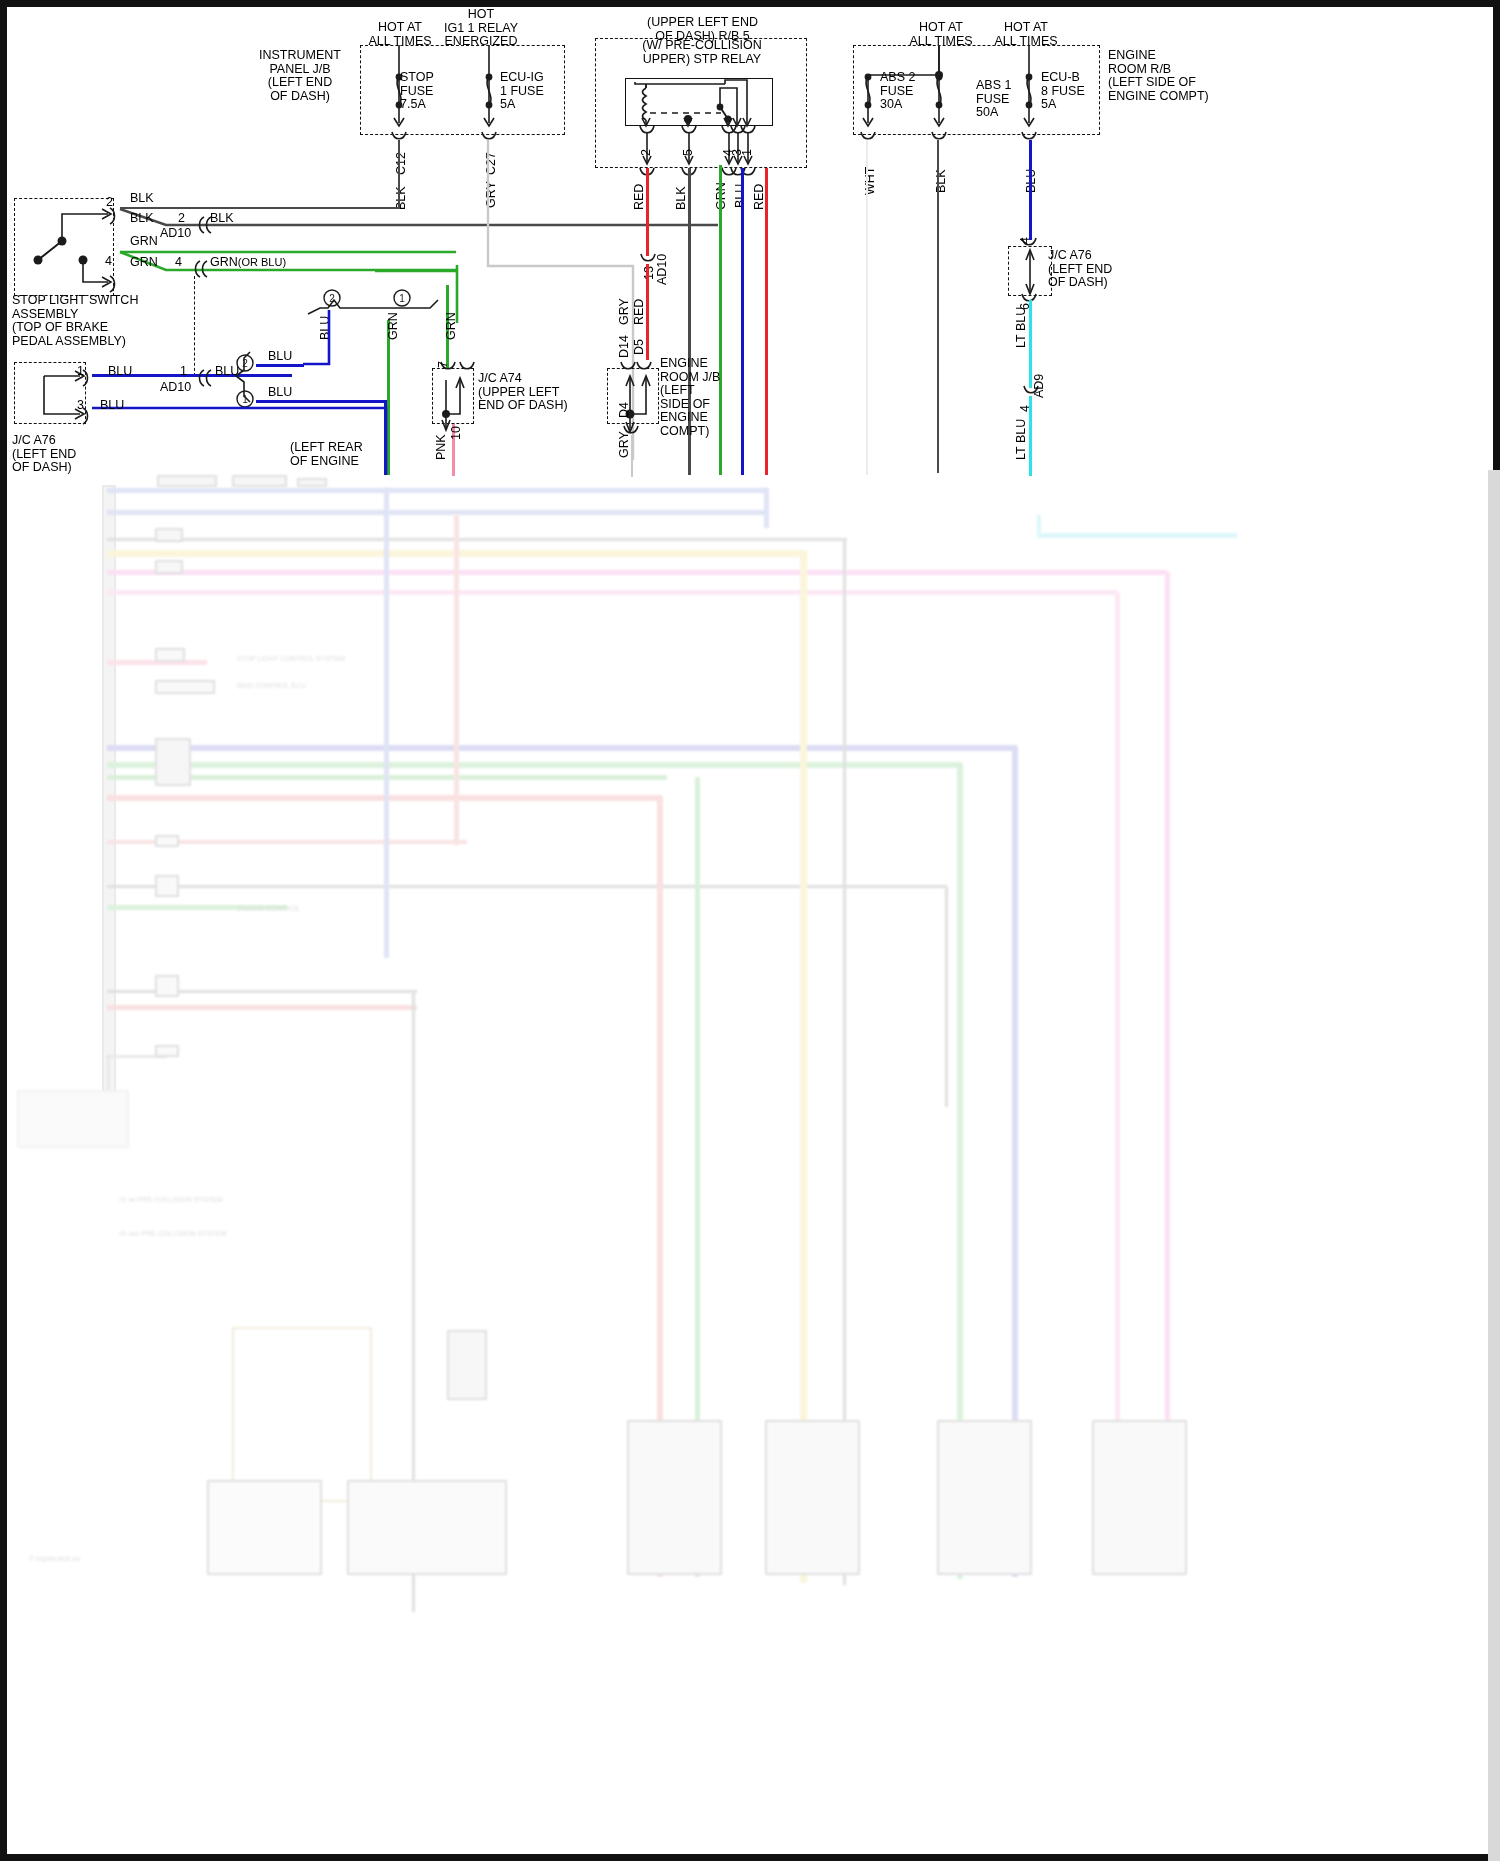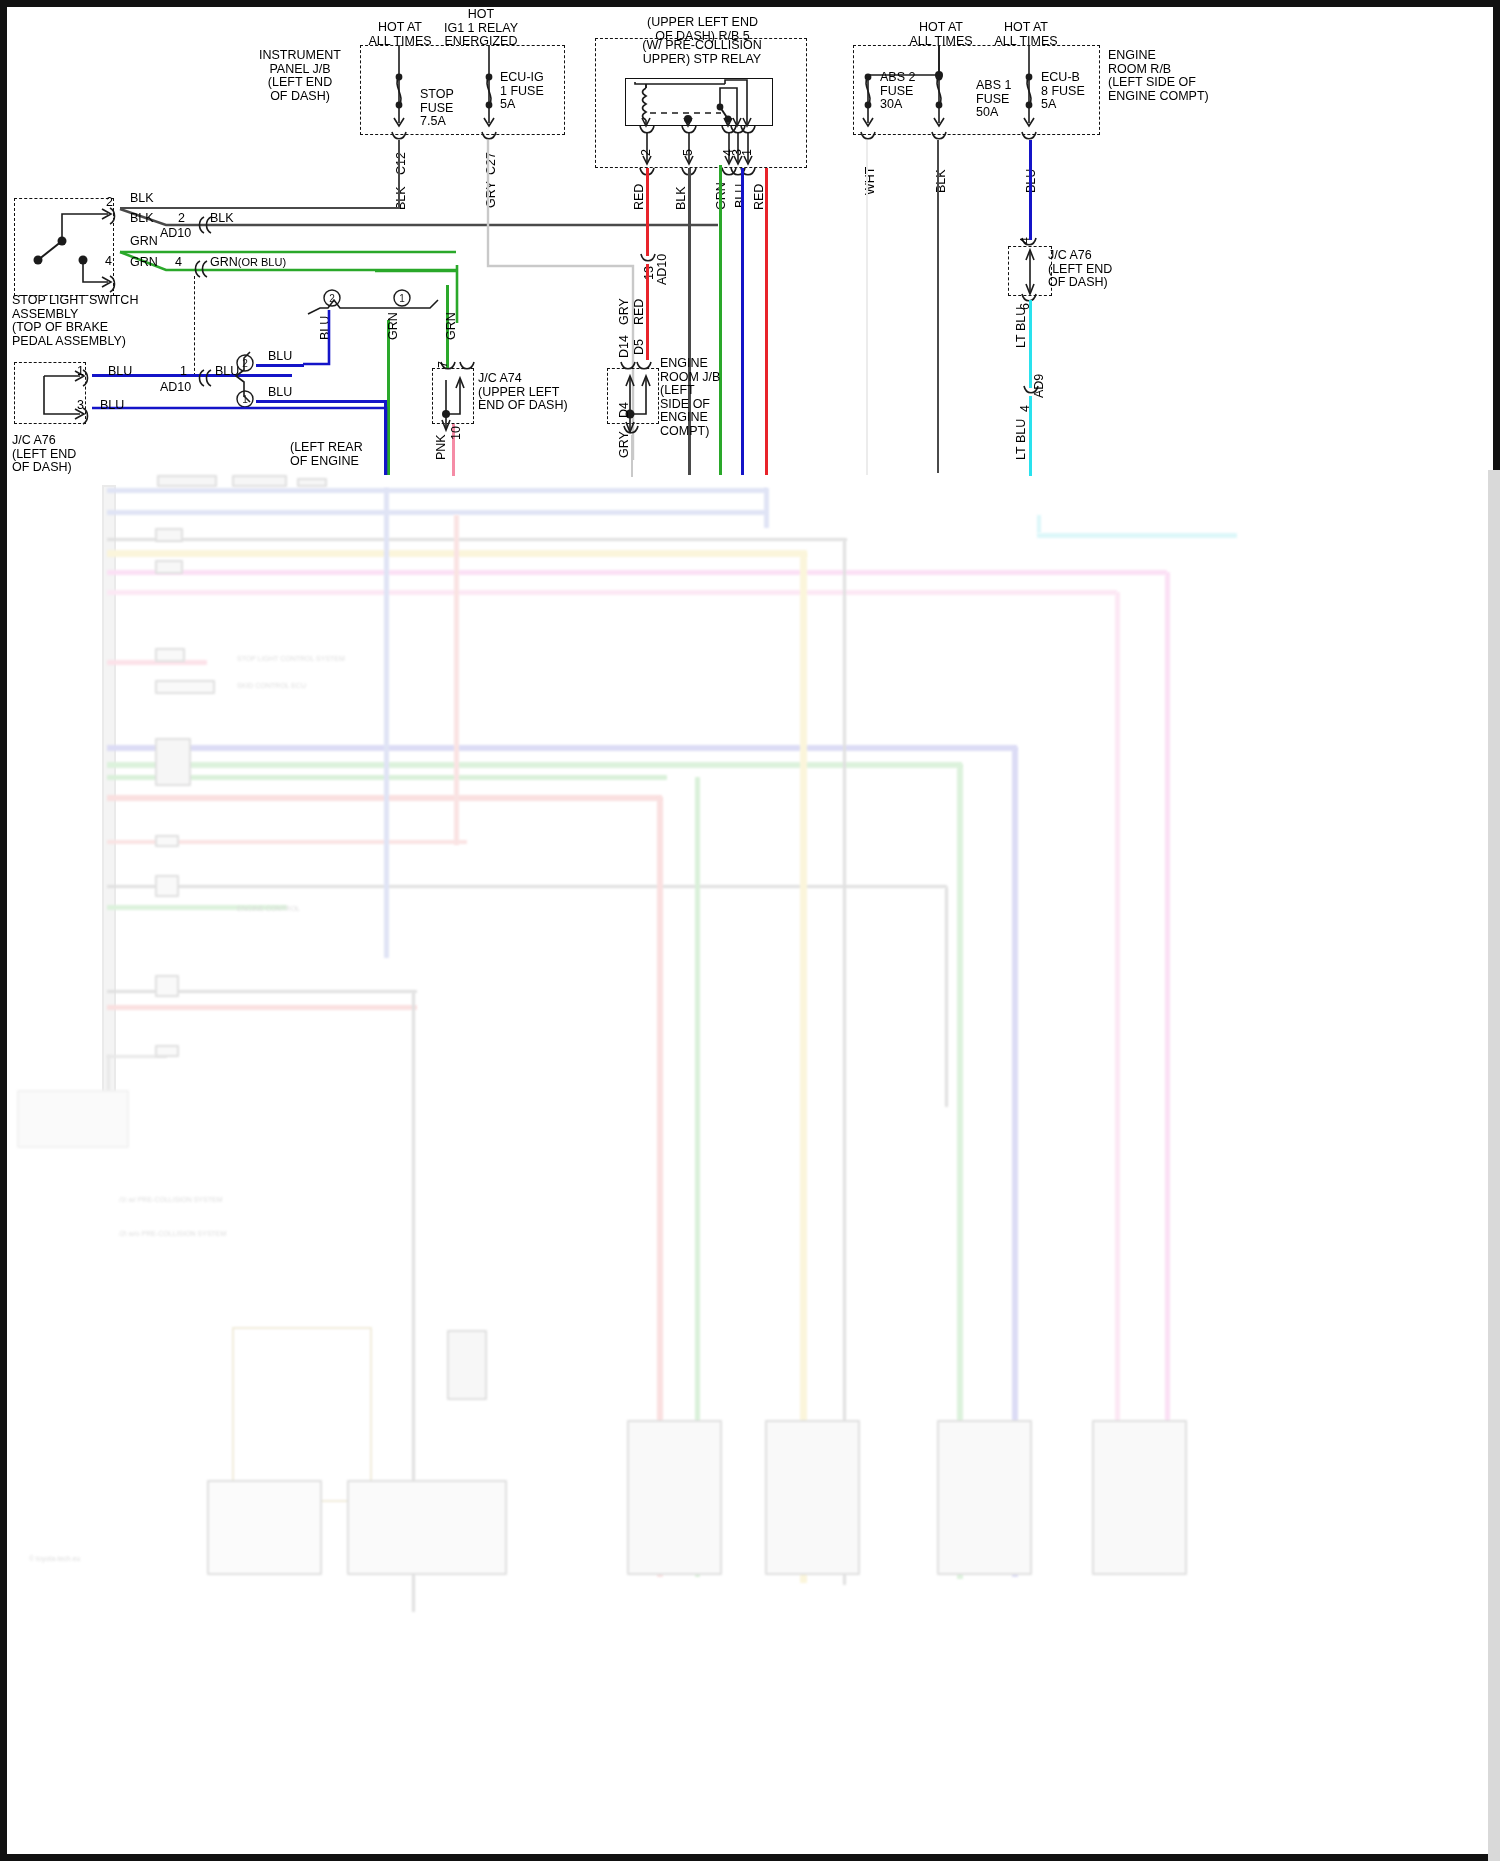--- a/index.html
+++ b/index.html
@@ -123,21 +123,21 @@
 OF DASH)</div>
   <div class="dash-box" style="left:360px;top:45px;width:205px;height:90px;"></div>
 
   <svg style="left:389px;top:45px;width:20px;height:95px;">
     <line x1="10" y1="0" x2="10" y2="78" stroke="#1b1b1b" stroke-width="1.6"></line>
     <circle cx="10" cy="32" r="3.4" fill="#1b1b1b"></circle>
     <circle cx="10" cy="60" r="3.4" fill="#1b1b1b"></circle>
     <path d="M10 32 C3 40, 17 52, 10 60" fill="none" stroke="#1b1b1b" stroke-width="1.6"></path>
     <path d="M5 73 L10 81 L15 73" fill="none" stroke="#1b1b1b" stroke-width="1.6"></path>
   </svg>
-  <div class="txt" style="left:420px;top:71px;margin-top:17px;">STOP
+  <div class="txt" style="left:400px;top:71px;">STOP
 FUSE
 7.5A</div>
   <svg style="left:389px;top:130px;width:20px;height:16px;">
     <path d="M3 2 C5 11, 15 11, 17 2" fill="none" stroke="#1b1b1b" stroke-width="1.6"></path>
   </svg>
   <div class="vtxt" style="left:394px;top:175px;">C12</div>
   <div class="vtxt" style="left:394px;top:210px;">BLK</div>
 
   <svg style="left:479px;top:45px;width:20px;height:95px;">
     <line x1="10" y1="0" x2="10" y2="78" stroke="#1b1b1b" stroke-width="1.6"></line>

